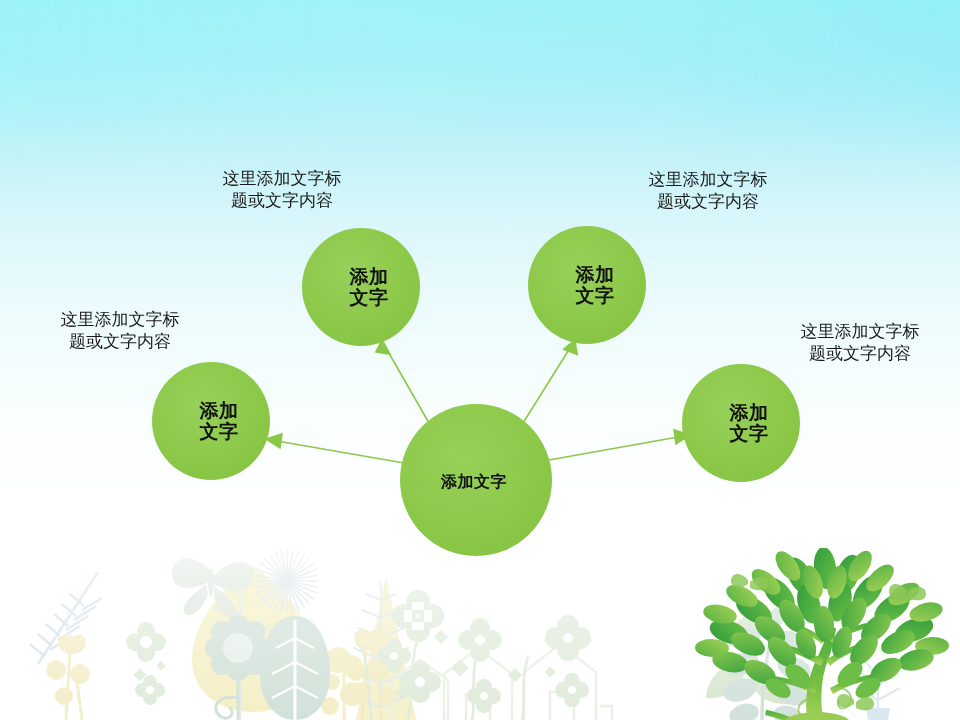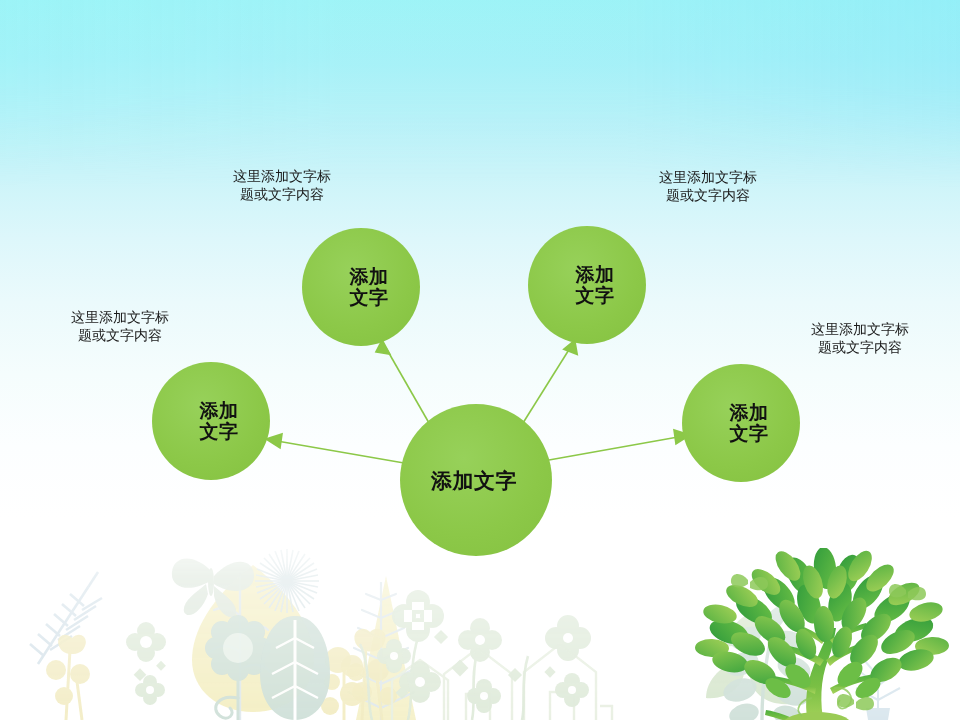--- a/index.html
+++ b/index.html
@@ -94,41 +94,41 @@
     letter-spacing: 0.5px;
     white-space: pre-line;
   }
   .node-center {
     left: 400px;
     top: 404px;
     width: 152px;
     height: 152px;
   }
   .node-center .node-label {
-    font-size: 21px;
+    font-size: 16px;
     transform: translate(-2px, 2px);
   }
   .node-branch {
     width: 118px;
     height: 118px;
   }
   .node-branch .node-label {
     font-size: 19px;
     transform: translate(8px, 0px);
   }
   .node-tl { left: 302px; top: 228px; }
   .node-tr { left: 528px; top: 226px; }
   .node-l  { left: 152px; top: 362px; }
   .node-r  { left: 682px; top: 364px; }
 
   
   .caption {
     position: absolute;
     color: #1a1a1a;
-    font-size: 14px;
+    font-size: 17px;
     line-height: 1.32;
     white-space: pre-line;
   }
   .caption-tl { left: 192px; top: 167px; text-align: center; width: 180px; }
   .caption-tr { left: 618px; top: 168px; text-align: center; width: 180px; }
   .caption-l  { left: 30px;  top: 308px; text-align: center; width: 180px; }
   .caption-r  { left: 770px; top: 320px; text-align: center; width: 180px; }
 </style>
 </head>
 <body>

